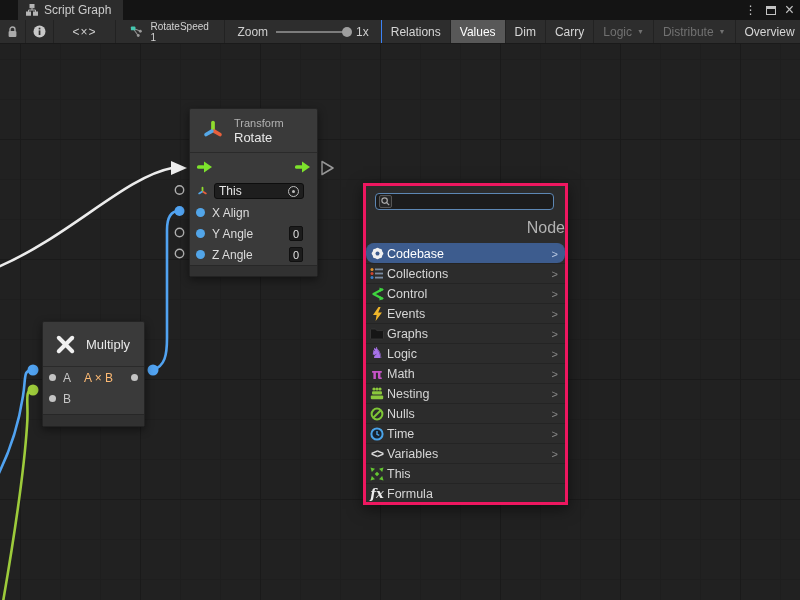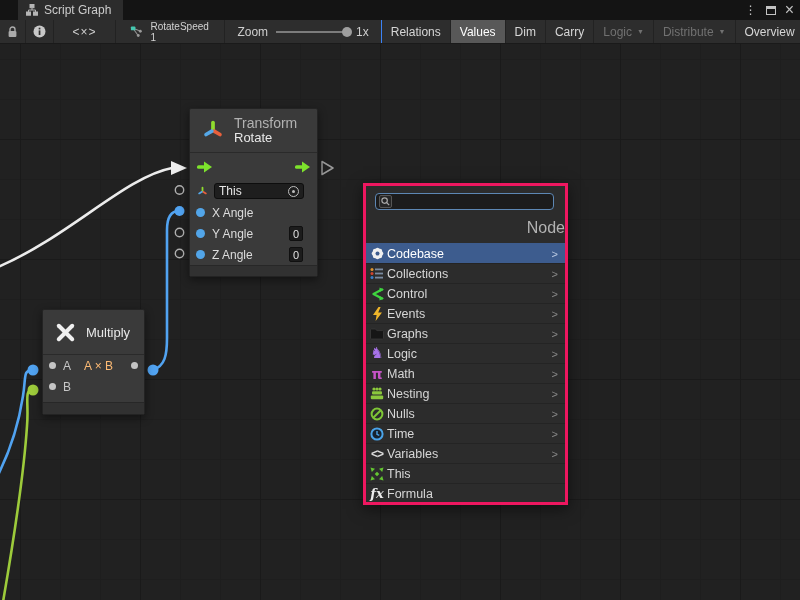--- a/index.html
+++ b/index.html
@@ -44,21 +44,21 @@
       linear-gradient(#1e1e1e 1px, transparent 1px),
       linear-gradient(90deg,#1e1e1e 1px, transparent 1px);
     background-size:120px 120px,120px 120px,40px 40px,40px 40px;
     background-position:0 95px,20px 0,0 15px,20px 0; }
   .wires { position:absolute; inset:0; }
 
   
   .gnode { position:absolute; background:#3a3a3a; border:1px solid #232323; border-radius:2px;
            box-shadow:0 3px 8px rgba(0,0,0,.45); color:#e0e0e0; }
   .gnode-header { display:flex; align-items:center; gap:8px; padding:0 10px; border-bottom:1px solid #2a2a2a; }
-  .gnode-cat { font-size:14px; color:#b2b2b2; line-height:13px; }
+  .gnode-cat { font-size:11px; color:#b2b2b2; line-height:13px; }
   .gnode-title { font-size:13px; color:#e8e8e8; line-height:15px; }
   .gnode-footer { background:#313131; border-top:1px solid #272727; }
   .prow { display:flex; align-items:center; padding:0 6px; }
   .plabel { font-size:12px; color:#dcdcdc; margin-left:7px; }
   .pdot-blue { width:9px; height:9px; border-radius:50%; background:#52a5e8; flex:0 0 auto; }
   .pdot-gray { width:7px; height:7px; border-radius:50%; background:#c4c4c4; flex:0 0 auto; }
   .valbox { margin-left:auto; margin-right:8px; width:14px; height:15px; background:#1c1c1c;
             border:1px solid #101010; border-radius:2px; color:#e0e0e0; font-size:11px;
             display:flex; align-items:center; justify-content:center; }
   .this-field { flex:1; margin-right:7px; margin-left:5px; height:16px; background:#1e1e1e;
@@ -77,21 +77,21 @@
   .mag-box { width:13px; height:13px; border:1px solid #565656; border-radius:2px; background:#262626;
              display:flex; align-items:center; justify-content:center; flex:0 0 auto; }
   .caret { width:1px; height:11px; background:#e0e0e0; }
   .finder-search input { flex:1; background:transparent; border:0; outline:0; color:#e6e6e6; font-size:12px; height:14px; }
   .finder-header { text-align:right; color:#b2b2b2; font-size:16px; padding:5px 0 6px 0; }
   .fitem { height:20px; display:flex; align-items:center; padding-left:3px; border-top:1px solid #242424;
            color:#d6d6d6; font-size:12.5px; }
   .fitem .ficon { width:16px; height:16px; display:flex; align-items:center; justify-content:center; flex:0 0 auto; }
   .fitem .flabel { margin-left:2px; }
   .fitem .chev { margin-left:auto; margin-right:7px; color:#878787; font-size:11px; }
-  .fitem.selected { background:#3d5c8e; color:#ffffff; border-top-color:#3d5c8e; }
+  .fitem.selected { background:#3d5c8e; color:#ffffff; border-top-color:#3d5c8e;border-radius:8px; }
   .fitem.selected .chev { color:#b9c9e2; }
   .glyph-knight { font-family:"DejaVu Sans",sans-serif; font-size:15px; color:#a873ea; line-height:15px; }
   .glyph-pi { font-family:"DejaVu Sans",sans-serif; font-size:14px; font-weight:bold; color:#c653c6; line-height:14px; }
   .glyph-var { font-size:12px; font-weight:bold; color:#dcdcdc; letter-spacing:-1px; }
   .glyph-fx { font-family:"DejaVu Serif",serif; font-style:italic; font-weight:bold; font-size:13px; color:#ececec; }
 </style>
 </head>
 <body>
 
 <div class="app">
@@ -229,36 +229,36 @@
         </svg>
         <div class="this-field">
           <span>This</span>
           <span class="target-picker">
               <i></i>
             </span>
         </div>
       </div>
       <div class="prow" style="height:21px;">
         <span class="pdot-blue"></span>
-        <span class="plabel">X Angle</span>
+        <span class="plabel">X Align</span>
       </div>
       <div class="prow" style="height:21px;">
         <span class="pdot-blue"></span>
         <span class="plabel">Y Angle</span>
         <span class="valbox">0</span>
       </div>
       <div class="prow" style="height:21px;">
         <span class="pdot-blue"></span>
         <span class="plabel">Z Angle</span>
         <span class="valbox">0</span>
       </div>
       <div class="gnode-footer" style="height:11px;"></div>
     </div>
 
-    <div class="gnode" style="left:42px; top:265px; width:103px;">
+    <div class="gnode" style="left:42px; top:277px; width:103px;">
       <div class="gnode-header" style="height:45px;">
         <svg width="25" height="25" viewBox="0 0 25 25">
           <rect x="1" y="10.5" width="23" height="4" rx="2" fill="#f0f0f0" transform="rotate(45 12.5 12.5)"></rect>
           <rect x="1" y="10.5" width="23" height="4" rx="2" fill="#f0f0f0" transform="rotate(-45 12.5 12.5)"></rect>
         </svg>
         <div class="gnode-title">Multiply</div>
       </div>
       <div class="prow" style="height:21px;">
         <span class="pdot-gray"></span>
         <span class="plabel" style="color:#c6c6c6;">A</span>

